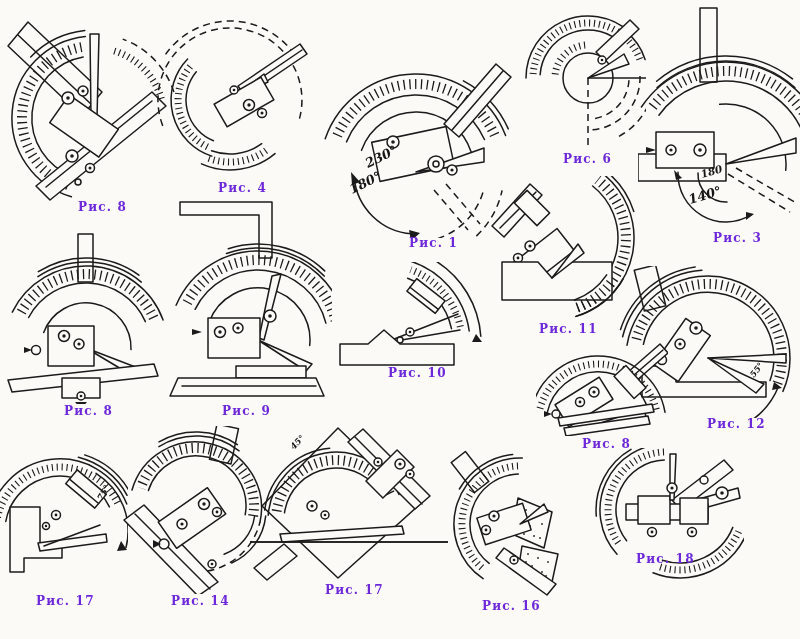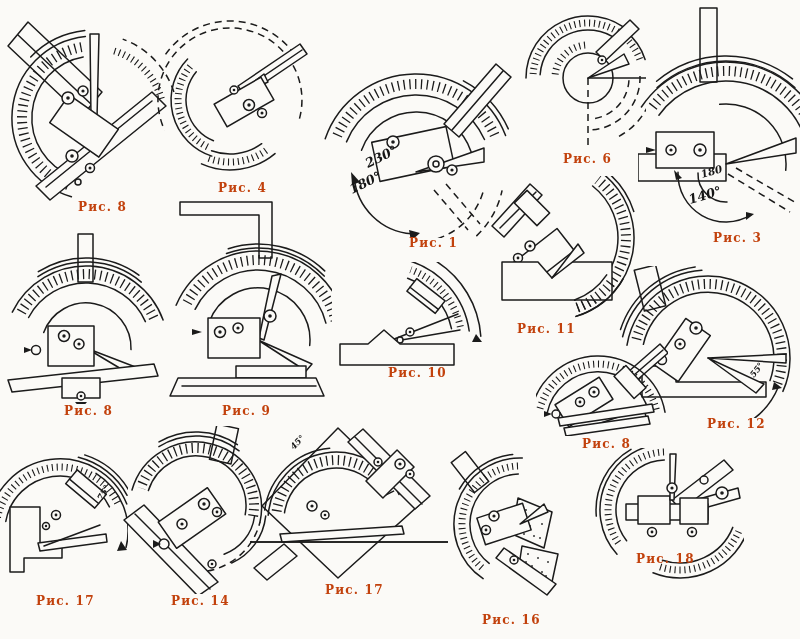--- a/index.html
+++ b/index.html
@@ -1,19 +1,19 @@
 <!DOCTYPE html>
 <html><head>
 <meta charset="utf-8">
 <style>
   html,body{margin:0;padding:0}
   .page{position:relative;width:800px;height:639px;background:#fbfaf7;overflow:hidden;
         font-family:"DejaVu Serif",serif}
   svg.fig{position:absolute}
-  .cap{position:absolute;font:700 12px "DejaVu Serif",serif;color:#c2410c;
+  .cap{position:absolute;font:700 12px "DejaVu Serif",serif;color:#6d28d9;
        letter-spacing:1.2px;white-space:nowrap}
   .s   {fill:none;stroke:#1b1b1b;stroke-width:1.5;stroke-linecap:round;stroke-linejoin:round}
   .sw  {fill:#fbfaf7;stroke:#1b1b1b;stroke-width:1.5;stroke-linejoin:round}
   .tk  {fill:none;stroke:#1b1b1b;stroke-width:10;stroke-dasharray:1.3 4.5}
   .tk2 {fill:none;stroke:#1b1b1b;stroke-width:7;stroke-dasharray:1.1 3.8}
   .dsh {fill:none;stroke:#1b1b1b;stroke-width:1.5;stroke-dasharray:7 5}
   .blk {fill:#1b1b1b;stroke:none}
   .dot {fill:#3a3a3a;stroke:none}
   .lbl   {font:italic 700 13px "DejaVu Serif",serif;fill:#161616}
   .lbl2  {font:italic 700 10.5px "DejaVu Serif",serif;fill:#161616}
@@ -551,22 +551,22 @@
   </svg>
 
   <div class="cap" style="left:78px;top:200px">Рис. 8</div>
   <div class="cap" style="left:218px;top:181px">Рис. 4</div>
   <div class="cap" style="left:409px;top:236px">Рис. 1</div>
   <div class="cap" style="left:563px;top:152px">Рис. 6</div>
   <div class="cap" style="left:713px;top:231px">Рис. 3</div>
   <div class="cap" style="left:64px;top:404px">Рис. 8</div>
   <div class="cap" style="left:222px;top:404px">Рис. 9</div>
   <div class="cap" style="left:388px;top:366px">Рис. 10</div>
-  <div class="cap" style="left:517px;top:322px">Рис. 11</div>
+  <div class="cap" style="left:539px;top:322px">Рис. 11</div>
   <div class="cap" style="left:707px;top:417px">Рис. 12</div>
   <div class="cap" style="left:36px;top:594px">Рис. 17</div>
   <div class="cap" style="left:171px;top:594px">Рис. 14</div>
   <div class="cap" style="left:325px;top:583px">Рис. 17</div>
-  <div class="cap" style="left:482px;top:613px">Рис. 16</div>
+  <div class="cap" style="left:482px;top:599px">Рис. 16</div>
   <div class="cap" style="left:582px;top:437px">Рис. 8</div>
   <div class="cap" style="left:636px;top:552px">Рис. 18</div>
 
 </div>
 
 </body></html>

